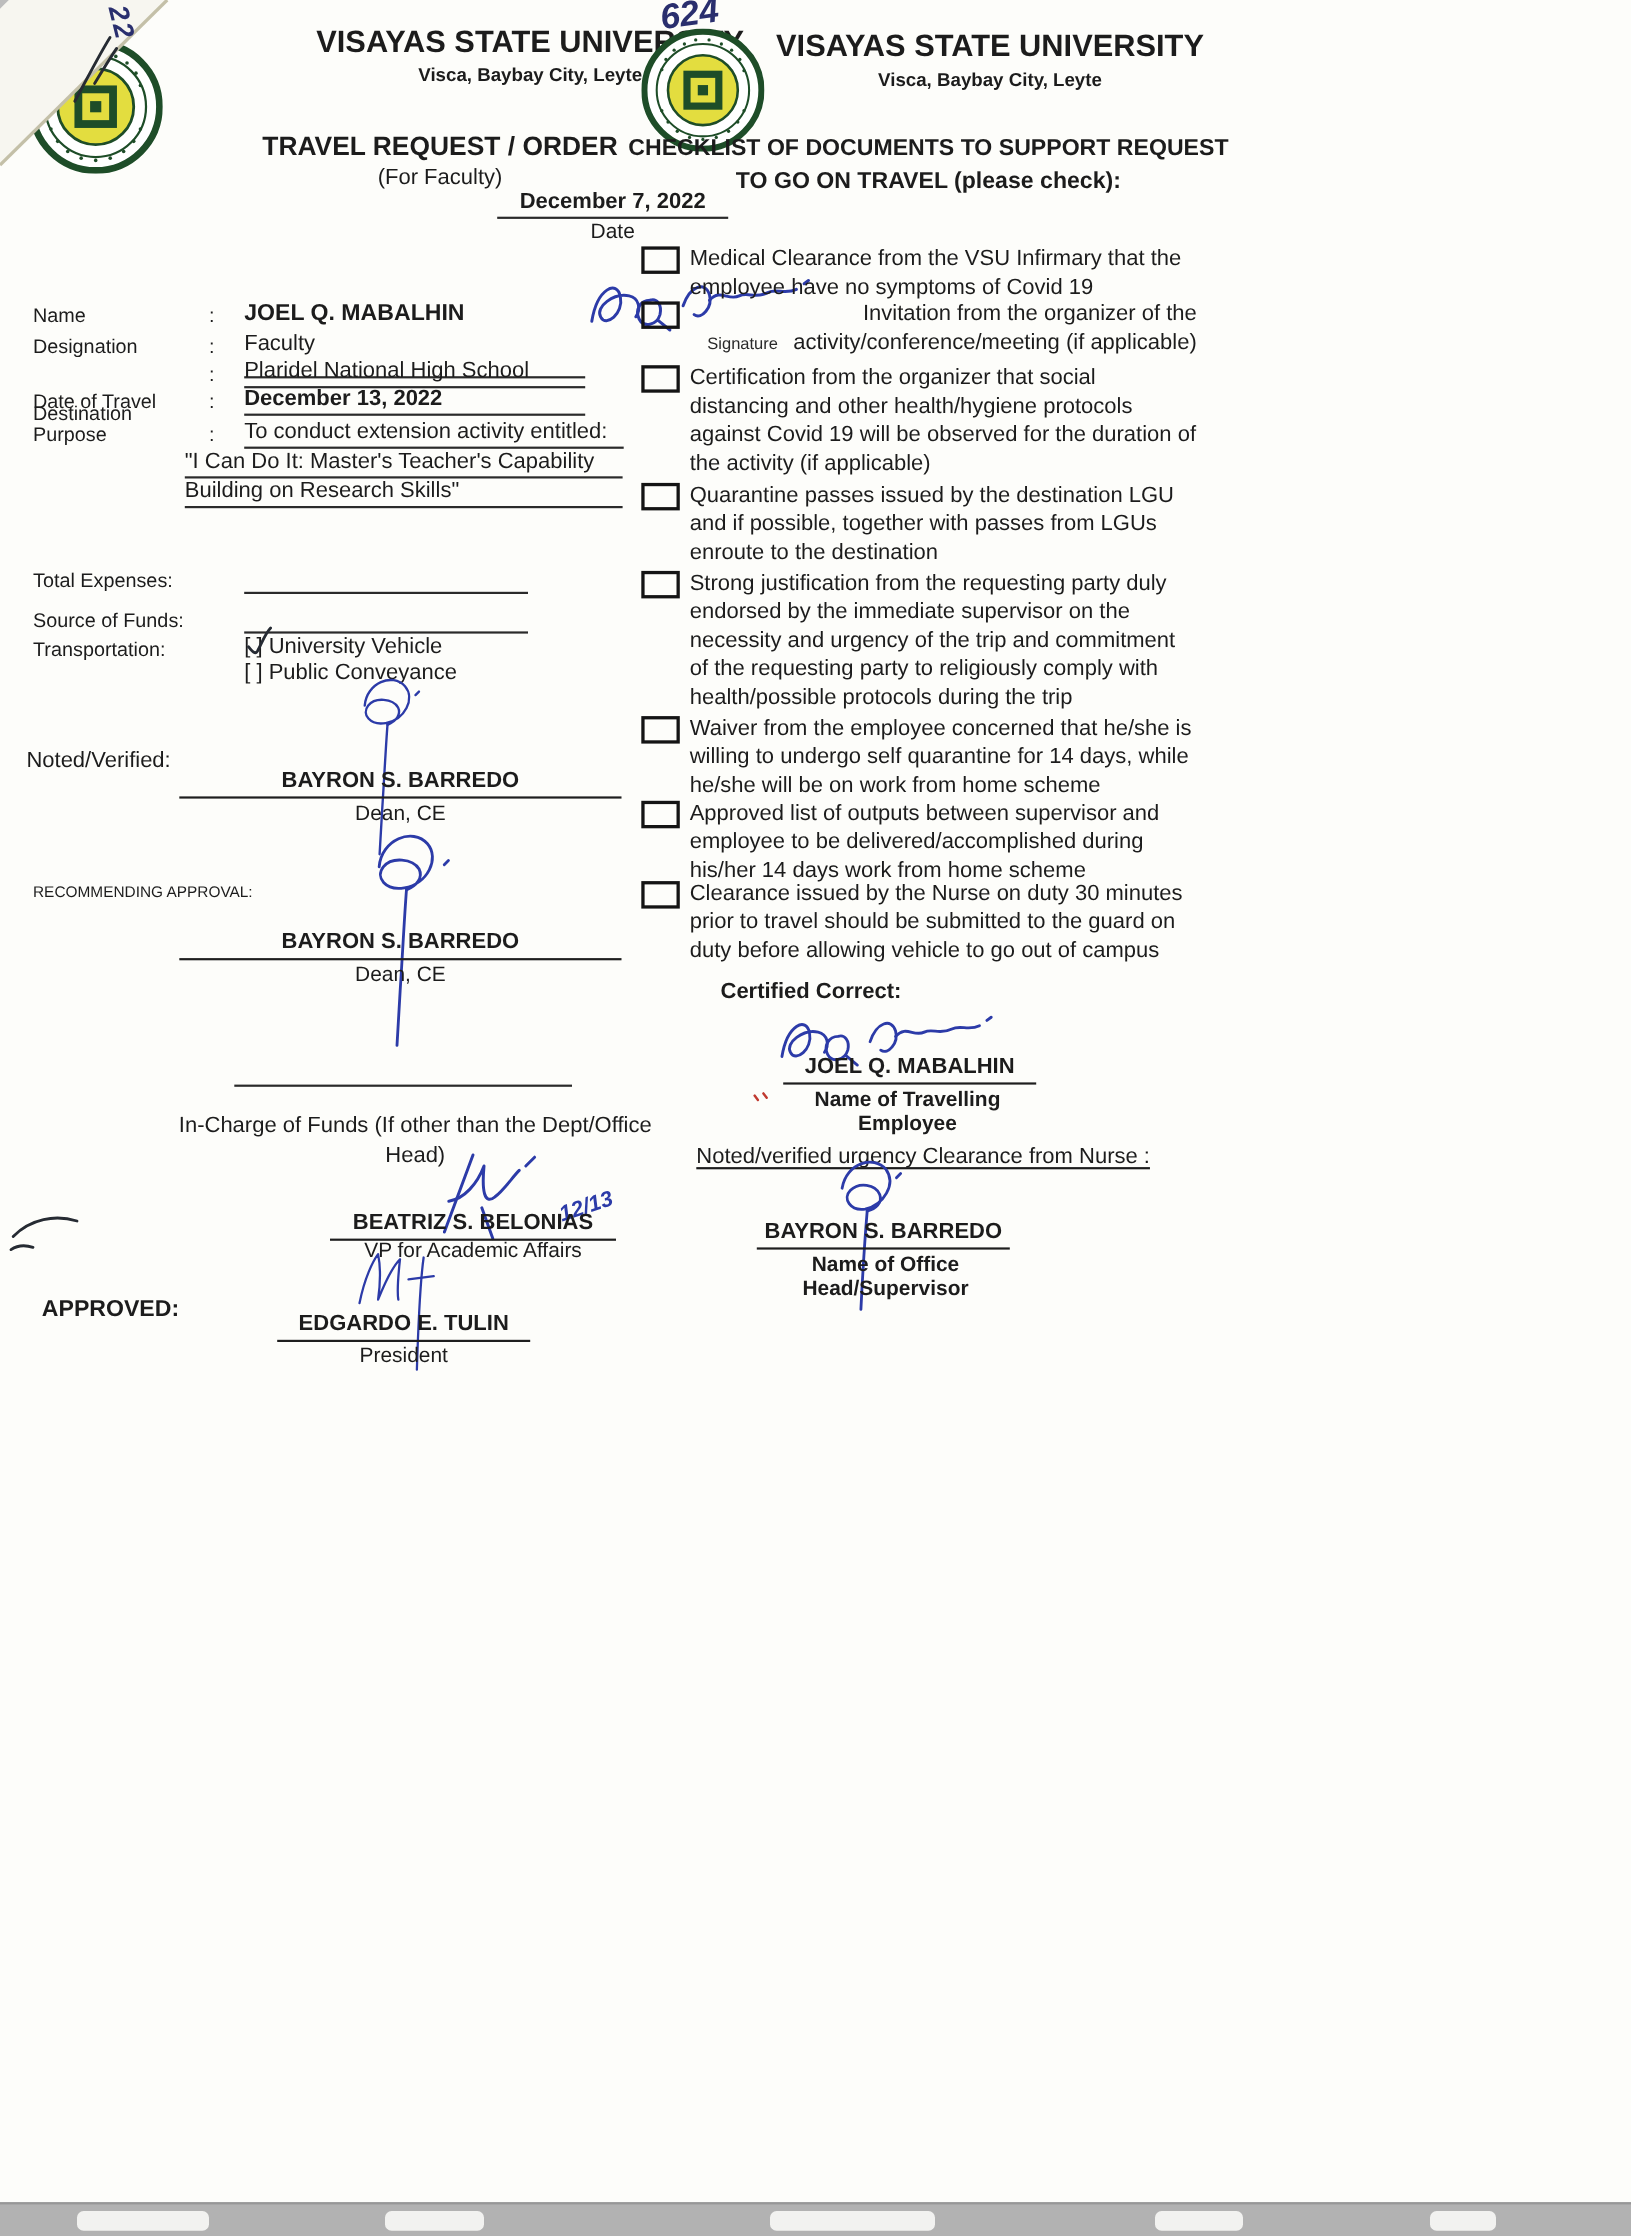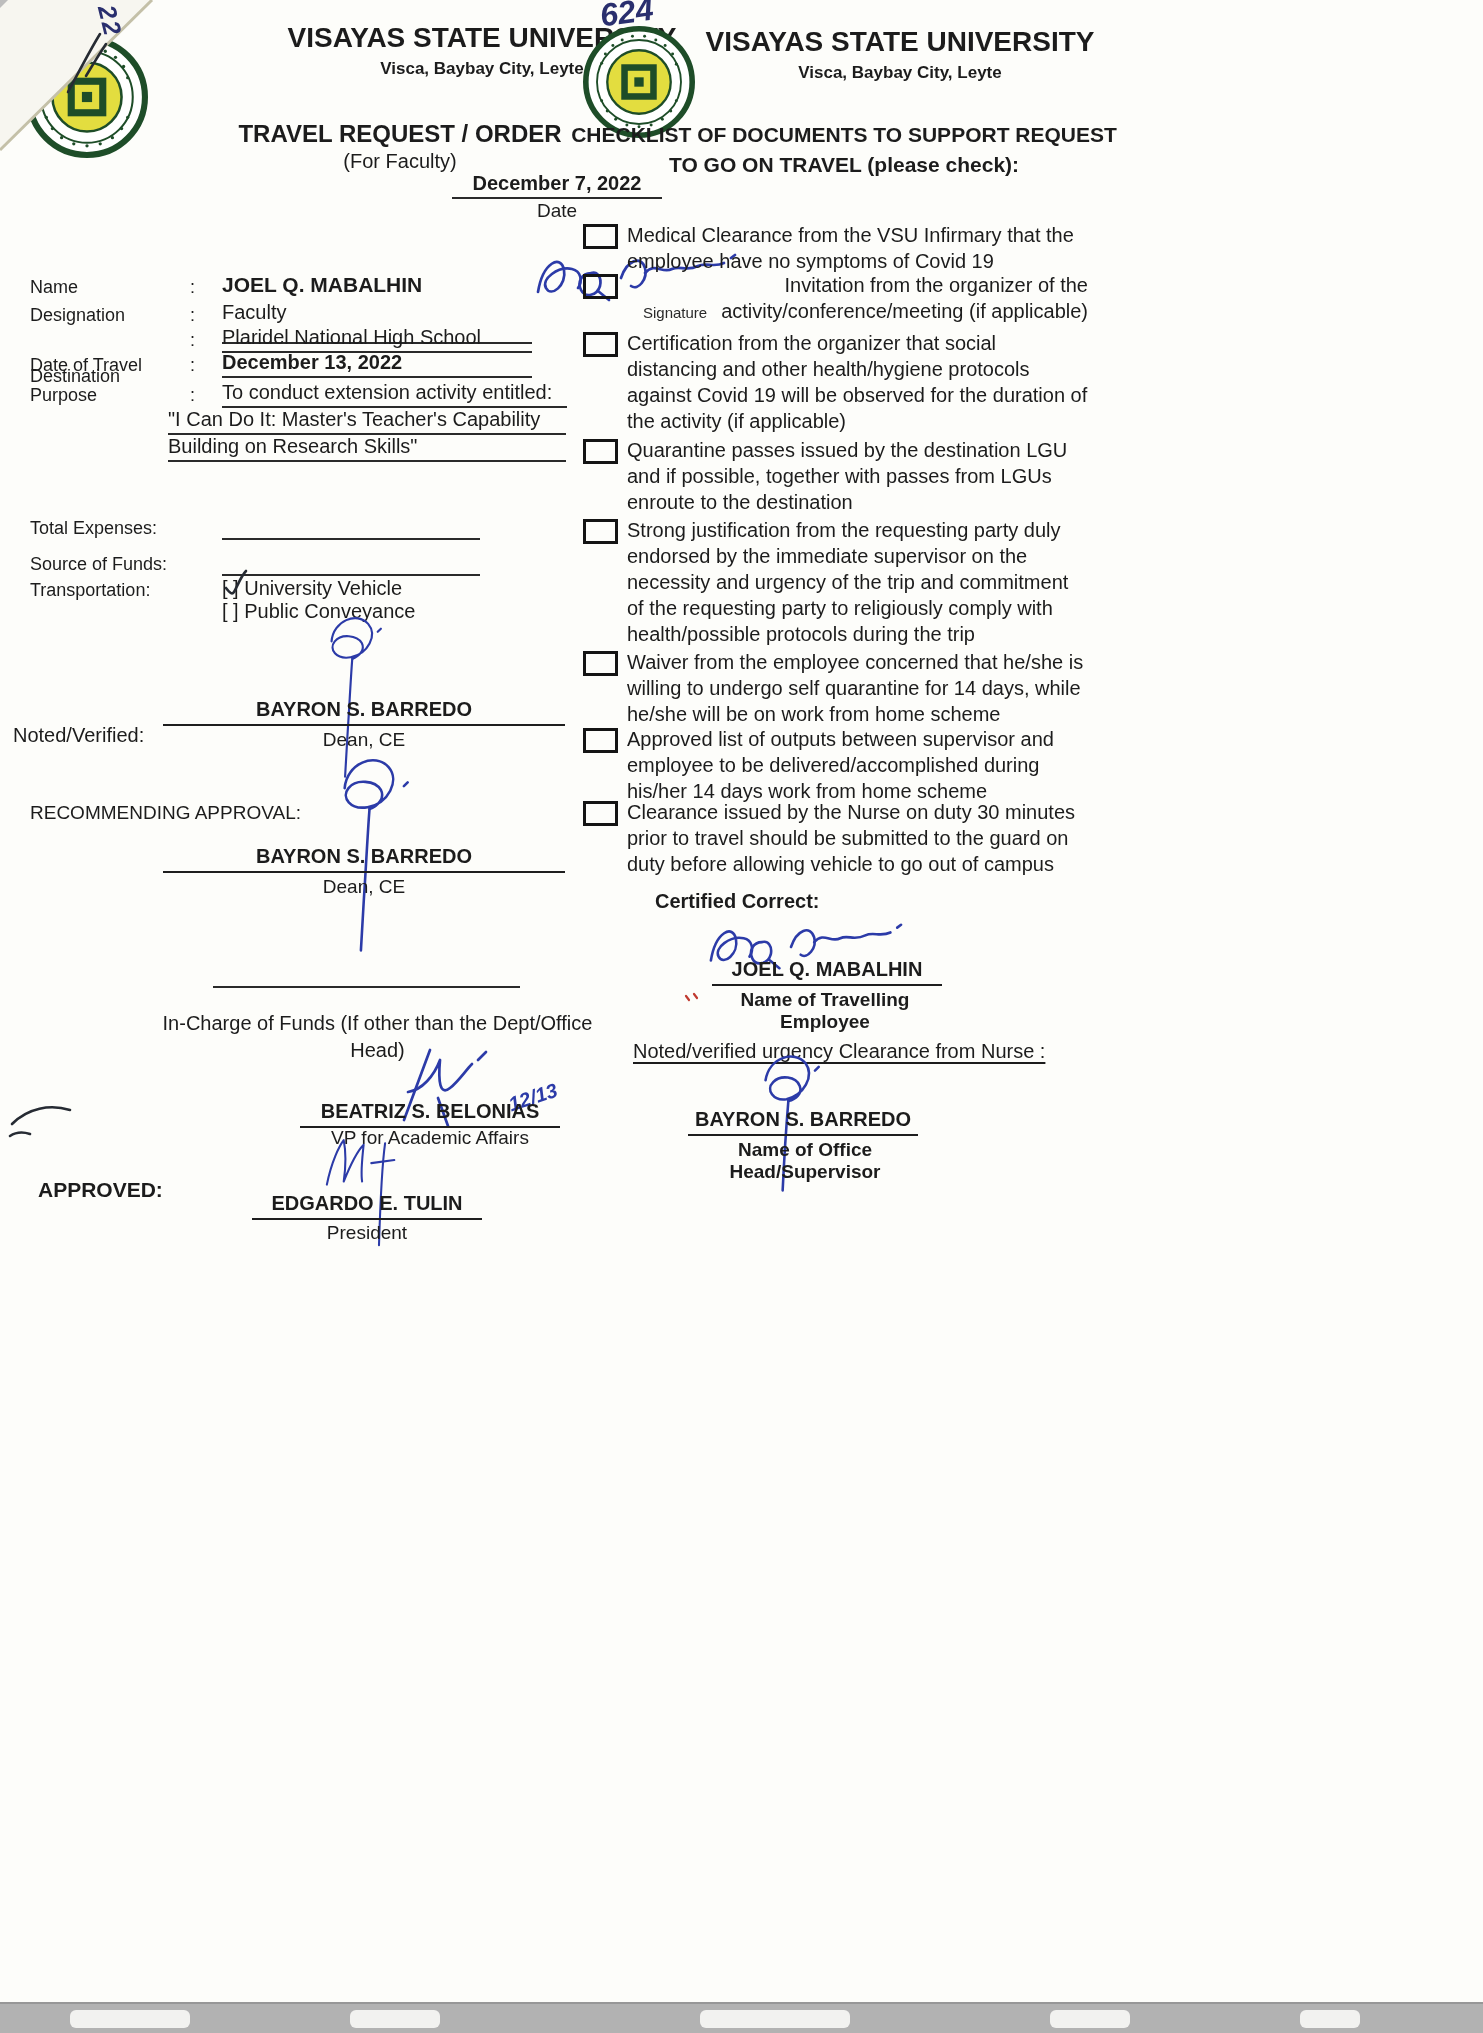--- a/index.html
+++ b/index.html
@@ -130,30 +130,30 @@
     <svg class="ink abs" style="left:221px; top:566px;" width="28" height="34" viewBox="0 0 28 34">
       <path d="M5 22 C9 27 11 29 13 26 C16 21 20 10 25 5"></path>
     </svg>
     <div class="abs val" style="left:222px; top:600px;">[ ] Public Conveyance</div>
 
     <svg class="sig abs" style="left:286px; top:608px;" width="150" height="175" viewBox="0 0 150 220">
       <path d="M38 42 C40 16 70 4 84 20 C96 34 84 58 62 62 C44 65 34 52 42 42 C50 32 70 34 76 44 C80 52 74 60 64 64"></path>
       <path d="M64 64 C62 90 60 130 58 160 L55 212"></path>
       <path d="M96 30 L100 26"></path>
     </svg>
-    <div class="abs" style="left:13px; top:680px; font-size:20px;margin-top:44px;">Noted/Verified:</div>
+    <div class="abs" style="left:24px; top:680px; font-size:20px;">Noted/Verified:</div>
     <div class="name-line" style="left:163px; top:698px; width:402px;">BAYRON S. BARREDO</div>
     <div class="cap-line" style="left:163px; top:729px; width:402px;">Dean, CE</div>
 
     <svg class="sig abs" style="left:300px; top:748px;" width="160" height="210" viewBox="0 0 150 220">
       <path d="M38 42 C40 16 70 4 84 20 C96 34 84 58 62 62 C44 65 34 52 42 42 C50 32 70 34 76 44 C80 52 74 60 64 64"></path>
       <path d="M64 64 C62 90 60 130 58 160 L55 212"></path>
       <path d="M100 40 L104 36"></path>
     </svg>
-    <div class="abs" style="left:30px; top:802px; font-size:19px;">RECOMMENDING APPROVAL:</div>
+    <div class="abs" style="left:30px; top:802px; font-size:14px;">RECOMMENDING APPROVAL:</div>
     <div class="name-line" style="left:163px; top:845px; width:402px;">BAYRON S. BARREDO</div>
     <div class="cap-line" style="left:163px; top:876px; width:402px;">Dean, CE</div>
 
     <div class="blank-line" style="left:213px; top:962px; width:307px; height:26px;"></div>
     <div class="abs ctr" style="left:150px; top:996px; width:455px; font-size:20px; line-height:27px;margin-top:14px;">In-Charge of Funds (If other than the Dept/Office Head)</div>
 
     <svg class="sig abs" style="left:382px; top:1040px;" width="150" height="92" viewBox="0 0 150 92">
       <path d="M22 80 L48 10"></path>
       <path d="M26 52 C40 50 52 36 58 20 C56 42 58 56 68 48 C76 42 84 30 90 24"></path>
       <path d="M96 20 L104 12"></path>

